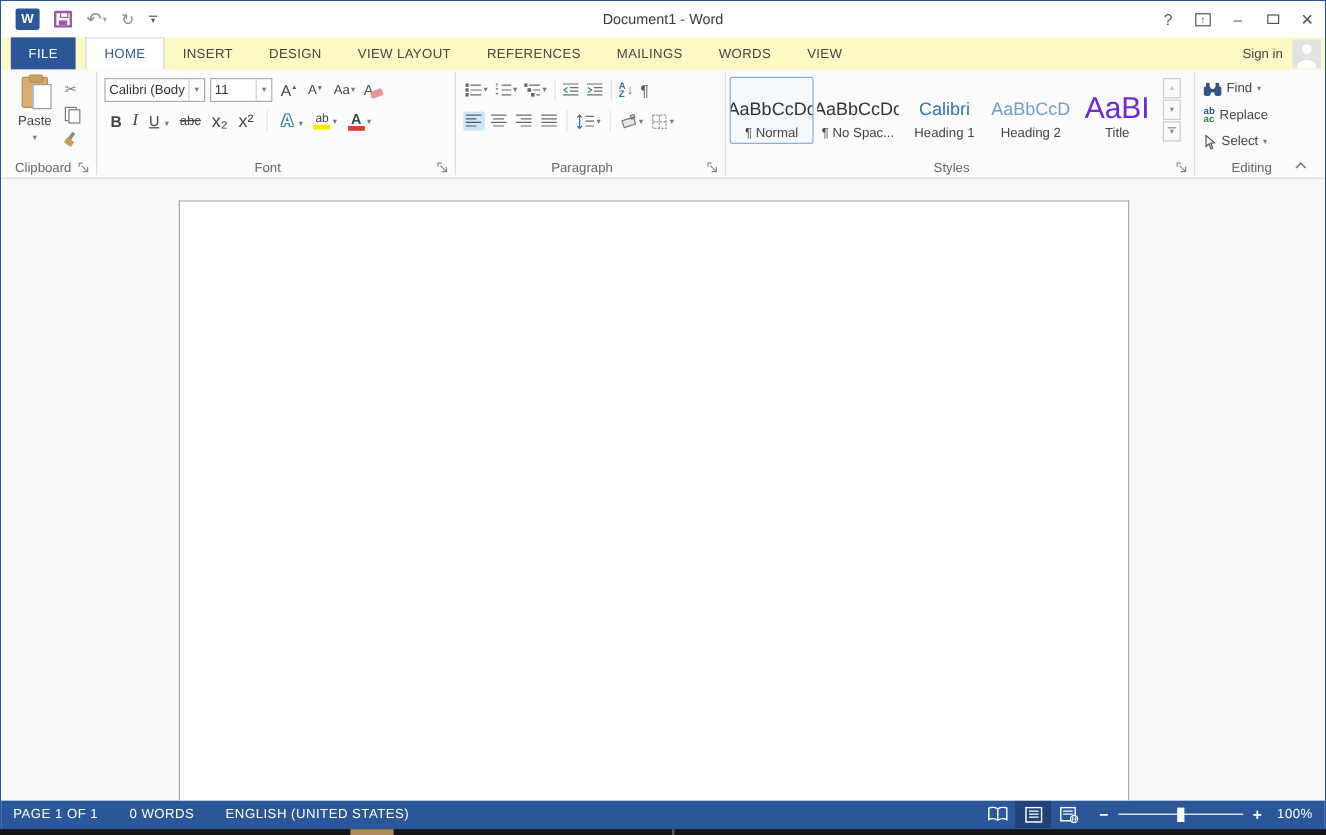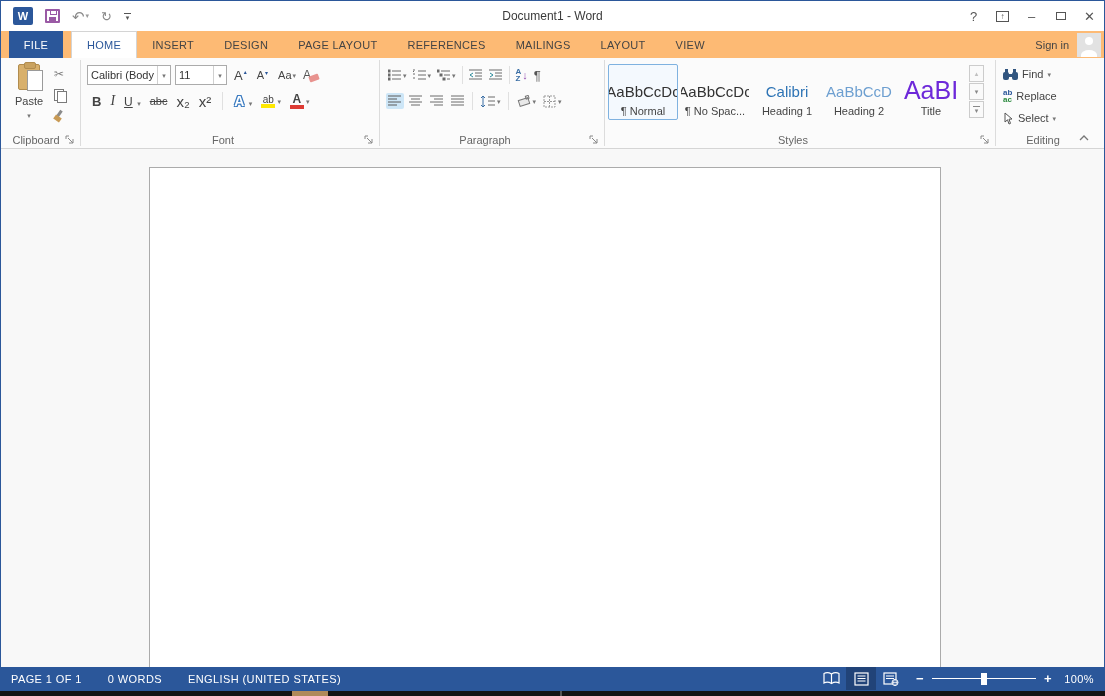--- a/index.html
+++ b/index.html
@@ -20,21 +20,21 @@
   .qat-more { display:flex; flex-direction:column; align-items:center; line-height:3px; color:#555; }
   .qat-more .bar { width:7px; height:1px; background:#555; margin-bottom:2px; }
   .qat-more .c { font-size:7px; }
   .title { position:absolute; left:50%; transform:translateX(-50%); font-size:12px; color:#3a3a3a; white-space:nowrap; }
   .win-controls { margin-left:auto; display:flex; align-items:center; height:100%; }
   .win-btn { width:29px; height:100%; display:flex; align-items:center; justify-content:center; color:#555; font-size:13px; cursor:default; }
   .maxi { width:10px; height:8px; border:1px solid #555; }
   .rdo-box { width:13px; height:11px; border:1px solid #555; display:flex; align-items:center; justify-content:center; font-size:8px; color:#555; }
 
   
-  .tabrow { height:27px; display:flex; align-items:stretch; padding-left:8px; background:#fdba74; font-size:11px; flex:0 0 auto; }
+  .tabrow { height:27px; display:flex; align-items:stretch; padding-left:8px; background:#fef9c3; font-size:11px; flex:0 0 auto; }
   .tab-file { width:54px; background:#2b579a; color:#fff; display:flex; align-items:center; justify-content:center; letter-spacing:.3px; }
   .tab { display:flex; align-items:center; padding:0 15px; color:#444; letter-spacing:.3px; }
   .tab.active { color:#2b579a; background:#fff; border:1px solid #d4d4d4; border-bottom:none; margin-left:8px; }
   .signin { margin-left:auto; display:flex; align-items:center; gap:8px; padding-right:3px; color:#444; }
   .avatar { width:24px; height:24px; background:#e2e2e2; position:relative; overflow:hidden; }
   .avatar:before { content:""; position:absolute; left:8px; top:4px; width:8px; height:8px; border-radius:50%; background:#fff; }
   .avatar:after { content:""; position:absolute; left:4px; bottom:-3px; width:16px; height:10px; border-radius:50% 50% 0 0; background:#fff; }
 
   
   .ribbon { height:91px; background:#fbfbfb; border-bottom:1px solid #d5d5d5; display:flex; padding-left:6px; position:relative; flex:0 0 auto; }
@@ -176,24 +176,24 @@
           <span>✕</span>
         </div>
     </div>
   </div>
 
   <div class="tabrow">
     <div class="tab-file">FILE</div>
     <div class="tab active">HOME</div>
     <div class="tab">INSERT</div>
     <div class="tab">DESIGN</div>
-    <div class="tab">PAGE LAYOUT</div>
+    <div class="tab">VIEW LAYOUT</div>
     <div class="tab">REFERENCES</div>
     <div class="tab">MAILINGS</div>
-    <div class="tab">LAYOUT</div>
+    <div class="tab">WORDS</div>
     <div class="tab">VIEW</div>
     <div class="signin">
       <span>Sign in</span>
       <div class="avatar"></div>
     </div>
   </div>
 
   <div class="ribbon">
 
     <div class="group g-clip">

